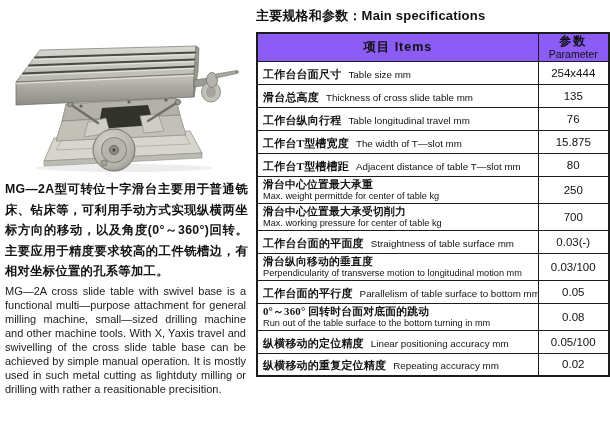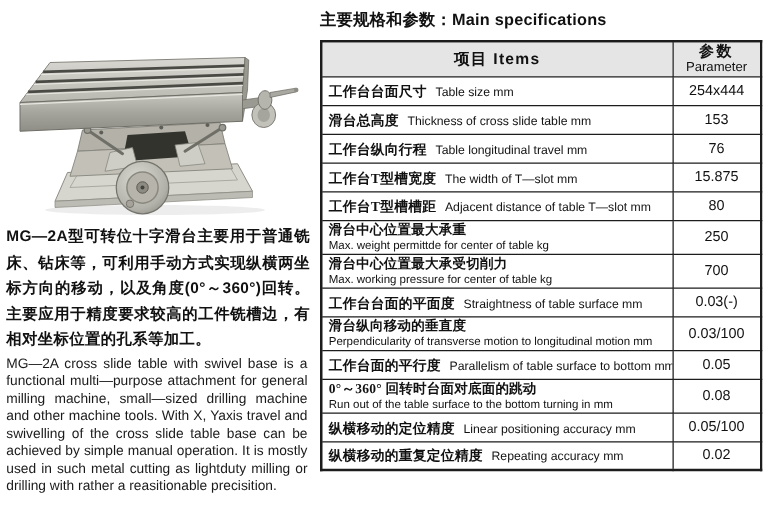--- a/index.html
+++ b/index.html
@@ -33,21 +33,21 @@
   }
   table.spec {
     position: absolute; left: 256px; top: 32px; width: 352px;
     border-collapse: collapse; table-layout: fixed;
     border: 2px solid #1c1c1c;
   }
   table.spec th, table.spec td { border: 1px solid #1c1c1c; overflow: hidden; }
   col.c-items { width: 281px; }
   col.c-param { width: 71px; }
   tr.hdr { height: 28px; }
-  tr.hdr th { background: #e5e5e5; text-align: center; vertical-align: middle; }
+  tr.hdr th { background: #8b5cf6; text-align: center; vertical-align: middle; }
   th.items-h { font-size: 12.5px; font-weight: bold; letter-spacing: 1px; }
   th.param-h .p-zh { display: block; font-size: 12px; font-weight: bold; line-height: 13px; margin-top: 0; letter-spacing: 2px; }
   th.param-h .p-en { display: block; font-size: 10.5px; font-weight: normal; line-height: 12px; }
   tr.single { height: 23px; }
   tr.double { height: 27px; padding-left: 26px; }
   td.item { padding: 0 3px 0 5px; vertical-align: middle; white-space: nowrap; }
   td.item .zh { font-size: 11px; font-weight: 600; letter-spacing: 0.2px; font-family: Liberation Serif, serif; }
   td.item .en { font-size: 9.8px; margin-left: 7px; font-weight: 500; }
   tr.double td.item .zh { display: block; font-size: 10.8px; line-height: 12.5px; margin-top: 1px; }
   tr.double td.item .en { display: block; font-size: 9.2px; line-height: 11px; margin-left: 0; }
@@ -157,21 +157,21 @@
         </th>
       </tr>
     </thead>
     <tbody>
       <tr class="single">
         <td class="item"><span class="zh">工作台台面尺寸</span><span class="en">Table size mm</span></td>
         <td class="val">254x444</td>
       </tr>
       <tr class="single">
         <td class="item"><span class="zh">滑台总高度</span><span class="en">Thickness of cross slide table mm</span></td>
-        <td class="val">153</td>
+        <td class="val">135</td>
       </tr>
       <tr class="single">
         <td class="item"><span class="zh">工作台纵向行程</span><span class="en">Table longitudinal travel mm</span></td>
         <td class="val">76</td>
       </tr>
       <tr class="single">
         <td class="item"><span class="zh">工作台T型槽宽度</span><span class="en">The width of T—slot mm</span></td>
         <td class="val">15.875</td>
       </tr>
       <tr class="single">

